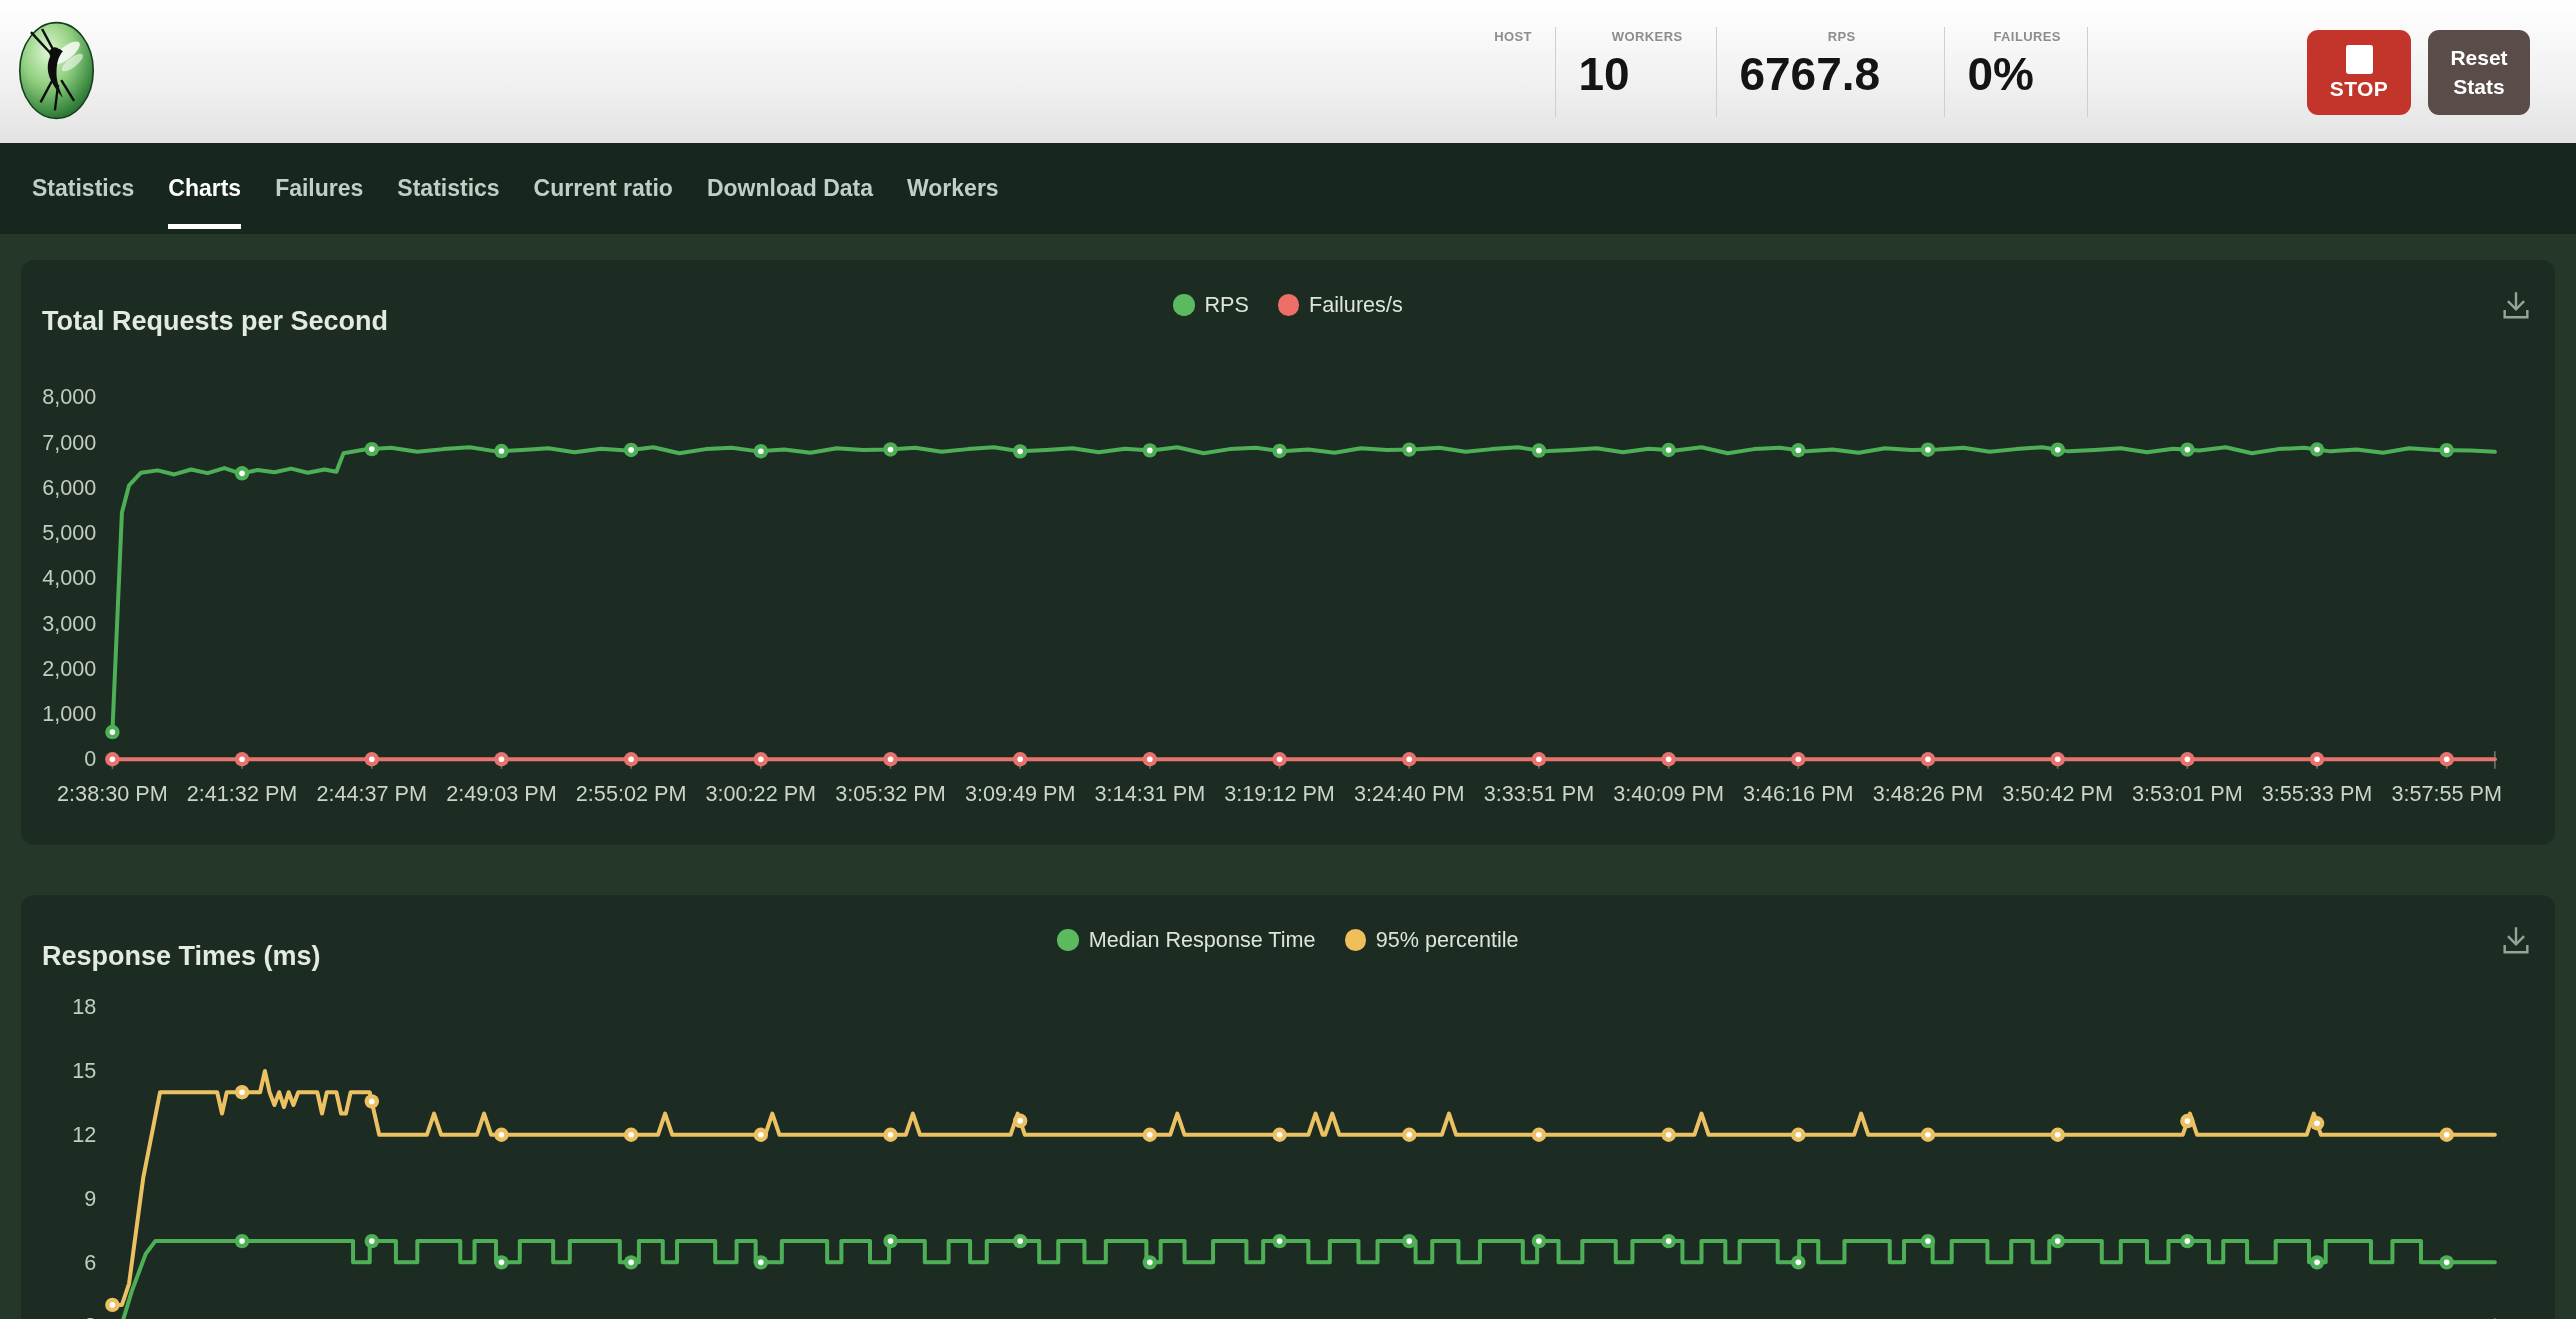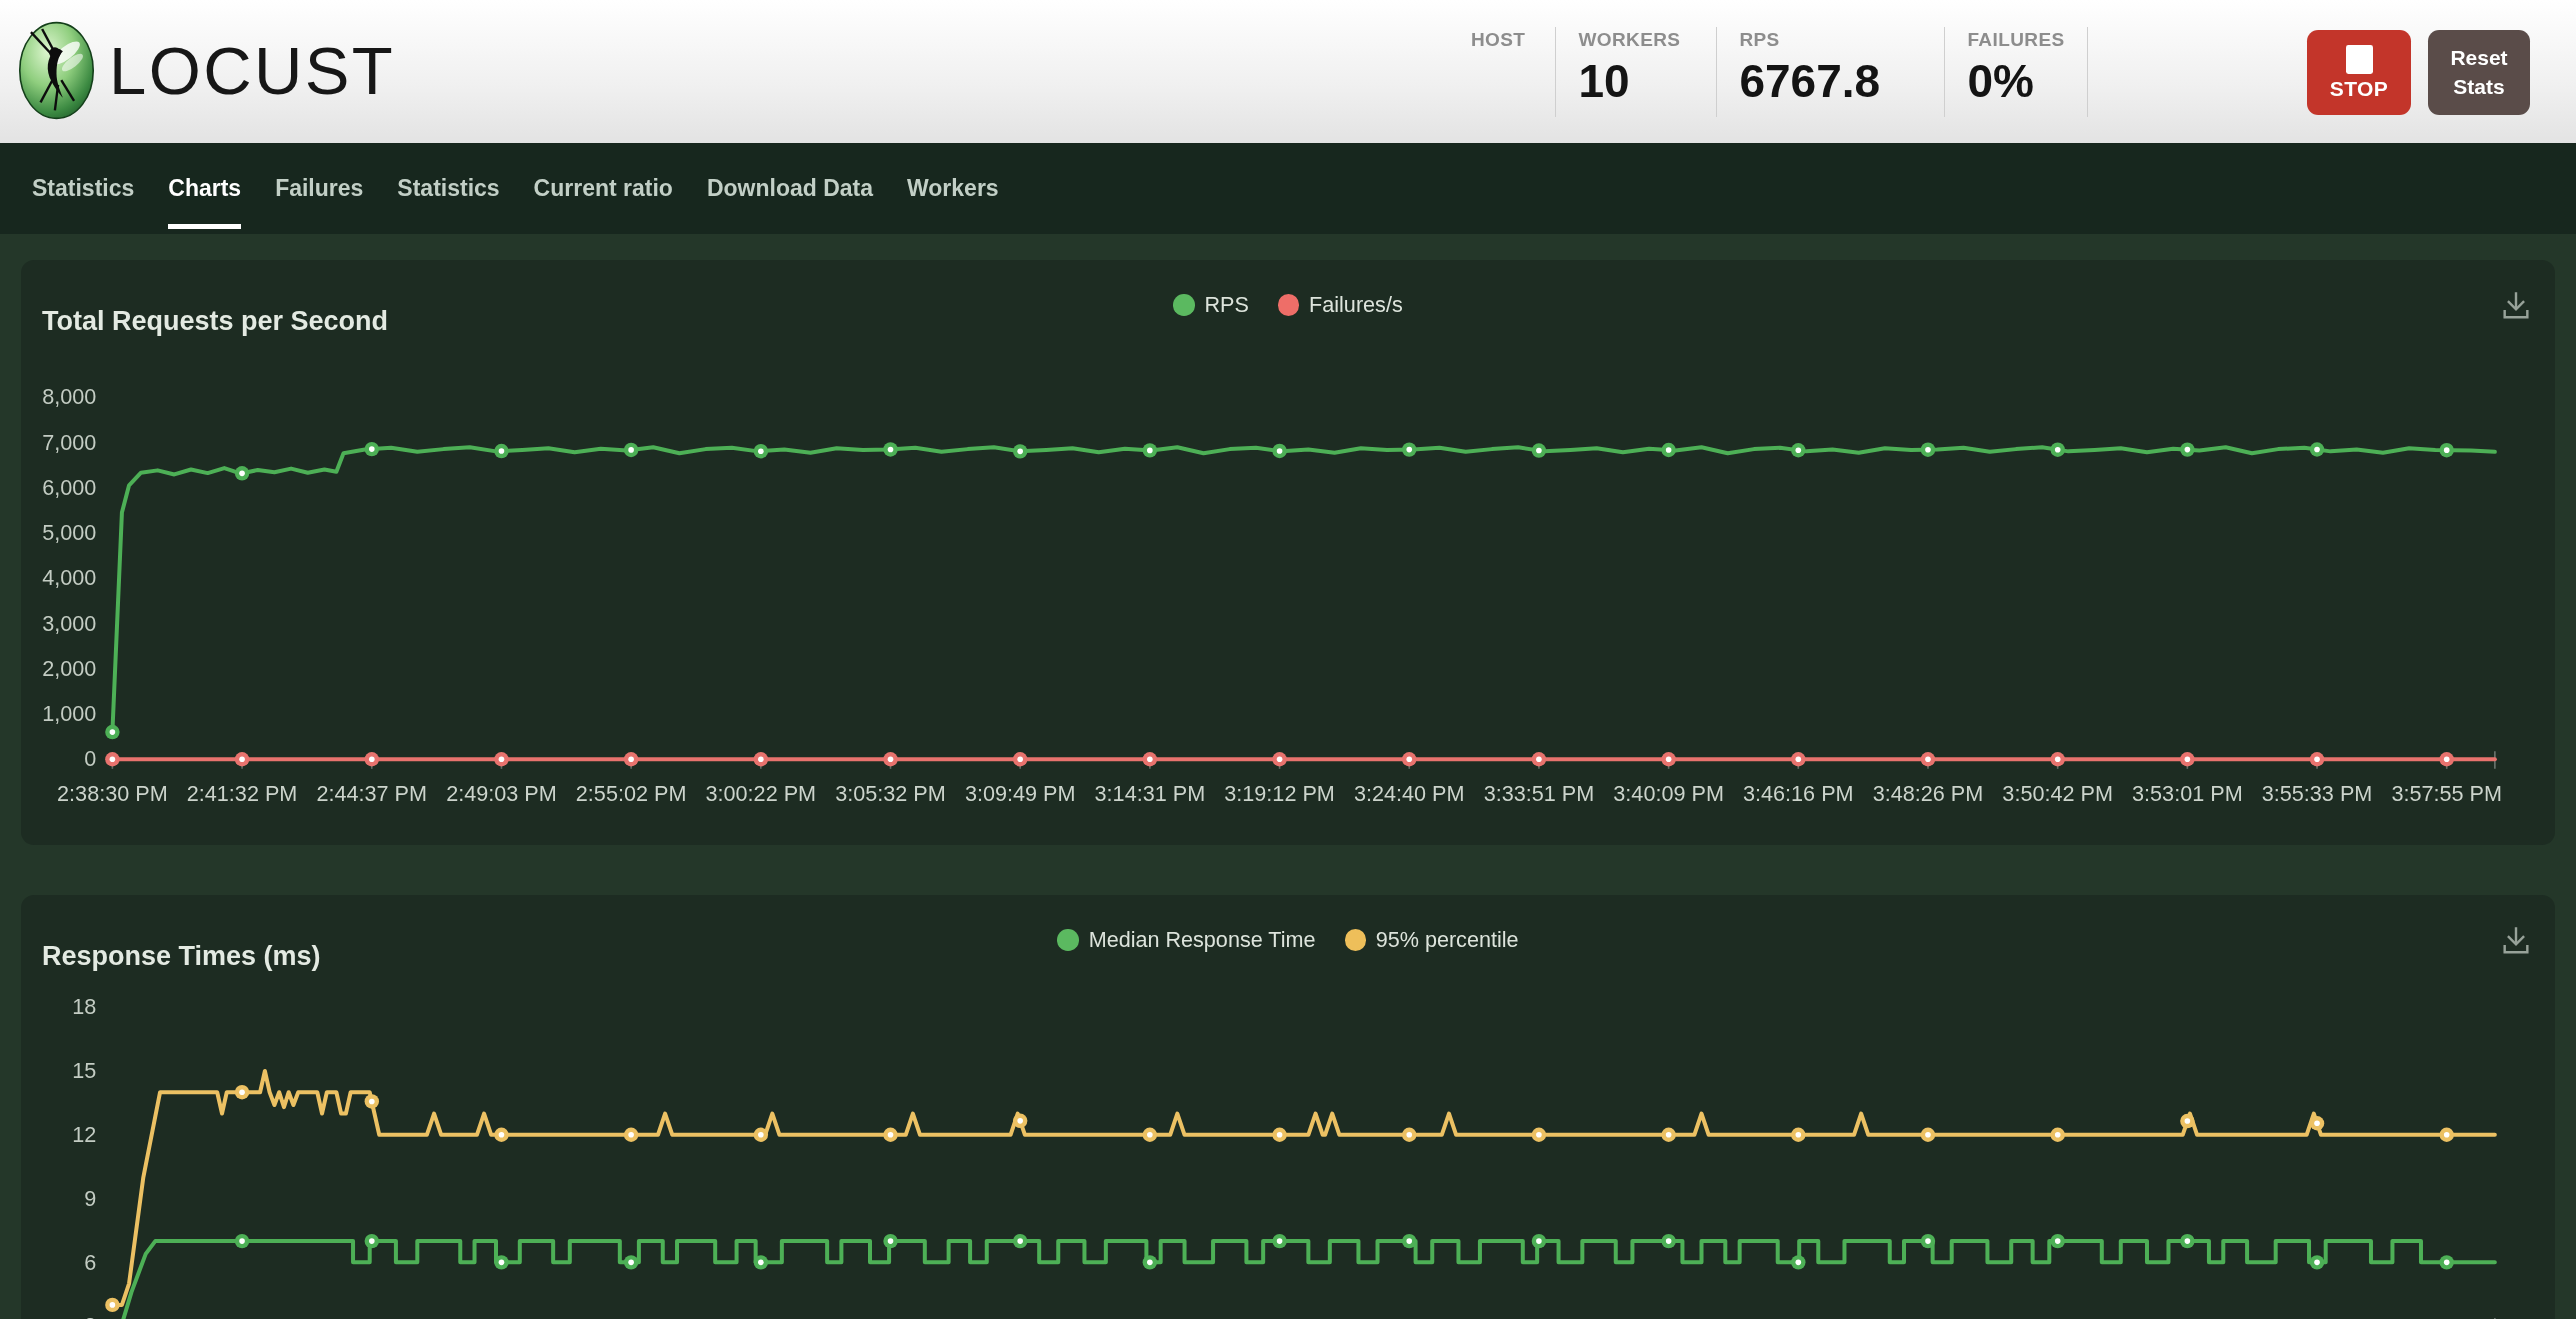--- a/index.html
+++ b/index.html
@@ -12,21 +12,21 @@
   .logo-wrap { position:absolute; left:17.6px; top:21px; display:flex; align-items:center; }
   .logo-text { font-size:67px; font-weight:100; letter-spacing:2.4px; color:#171717; margin-left:14.4px; }
   .stats { position:absolute; left:1471px; right:289px; top:27px; display:flex; align-items:stretch; }
   .stat { padding:1.6px 0 0 22.4px; border-right:1.6px solid #cfcfcf; min-height:90px; }
   .stat:first-child { padding-left:0; }
   .stat-host { width:85px; }
   .stat-status { width:199px; }
   .stat-workers { width:161px; }
   .stat-rps { width:228px; }
   .stat-failures { width:143px; }
-  .stat-label { display:block; font-size:19px; font-weight:700; color:#8d8d8d; letter-spacing:0.4px; }
+  .stat-label { display:block; font-size:13px; font-weight:700; color:#8d8d8d; letter-spacing:0.4px;text-align:center; }
   .stat-value-big { display:block; font-size:46px; font-weight:700; color:#141414; margin-top:6.4px; line-height:1.05; }
   .stat-value-running { display:block; font-size:25px; font-weight:700; color:#141414; margin-top:3.2px; }
   .stat-users { display:block; font-size:21.6px; color:#1e1e1e; margin-top:4.8px; }
   .stat-edit { display:block; font-size:21.6px; color:#4691c8; margin-top:4.8px; cursor:pointer; }
   .btn-stop { position:absolute; right:165px; top:30px; width:104px; height:85px; background:#c3352a;
     border:none; border-radius:11.2px; display:flex; flex-direction:column; align-items:center;
     justify-content:center; gap:3px; cursor:pointer; }
   .btn-stop .square { width:27px; height:29px; background:#ffffff; border-radius:2.4px; }
   .btn-stop .lbl { color:#ffffff; font-size:21px; font-weight:700; letter-spacing:0.4px; }
   .btn-reset { position:absolute; right:46px; top:30px; width:102px; height:85px; background:#5a4c49;
@@ -73,21 +73,20 @@
       <g stroke="#0d0d0d" stroke-width="3" fill="none">
         <line x1="42" y1="42" x2="16" y2="14"></line>
         <line x1="46" y1="40" x2="30" y2="10"></line>
         <line x1="44" y1="72" x2="28" y2="102"></line>
         <line x1="50" y1="80" x2="46" y2="112"></line>
         <line x1="54" y1="74" x2="70" y2="100"></line>
       </g>
       <path d="M46 36 C36 46 34 62 42 76 C46 84 52 92 56 96 C52 86 48 76 48 66 C48 54 50 44 56 38 C52 34 48 34 46 36 Z" fill="#0d0d0d"></path>
       <circle cx="46" cy="40" r="7" fill="#0d0d0d"></circle>
     </svg>
-    <span class="logo-text">LOCUST</span>
   </div>
 
   <div class="stats">
     <div class="stat stat-host">
       <span class="stat-label">HOST</span>
     </div>
     <div class="stat stat-workers">
       <span class="stat-label">WORKERS</span>
       <span class="stat-value-big">10</span>
     </div>

